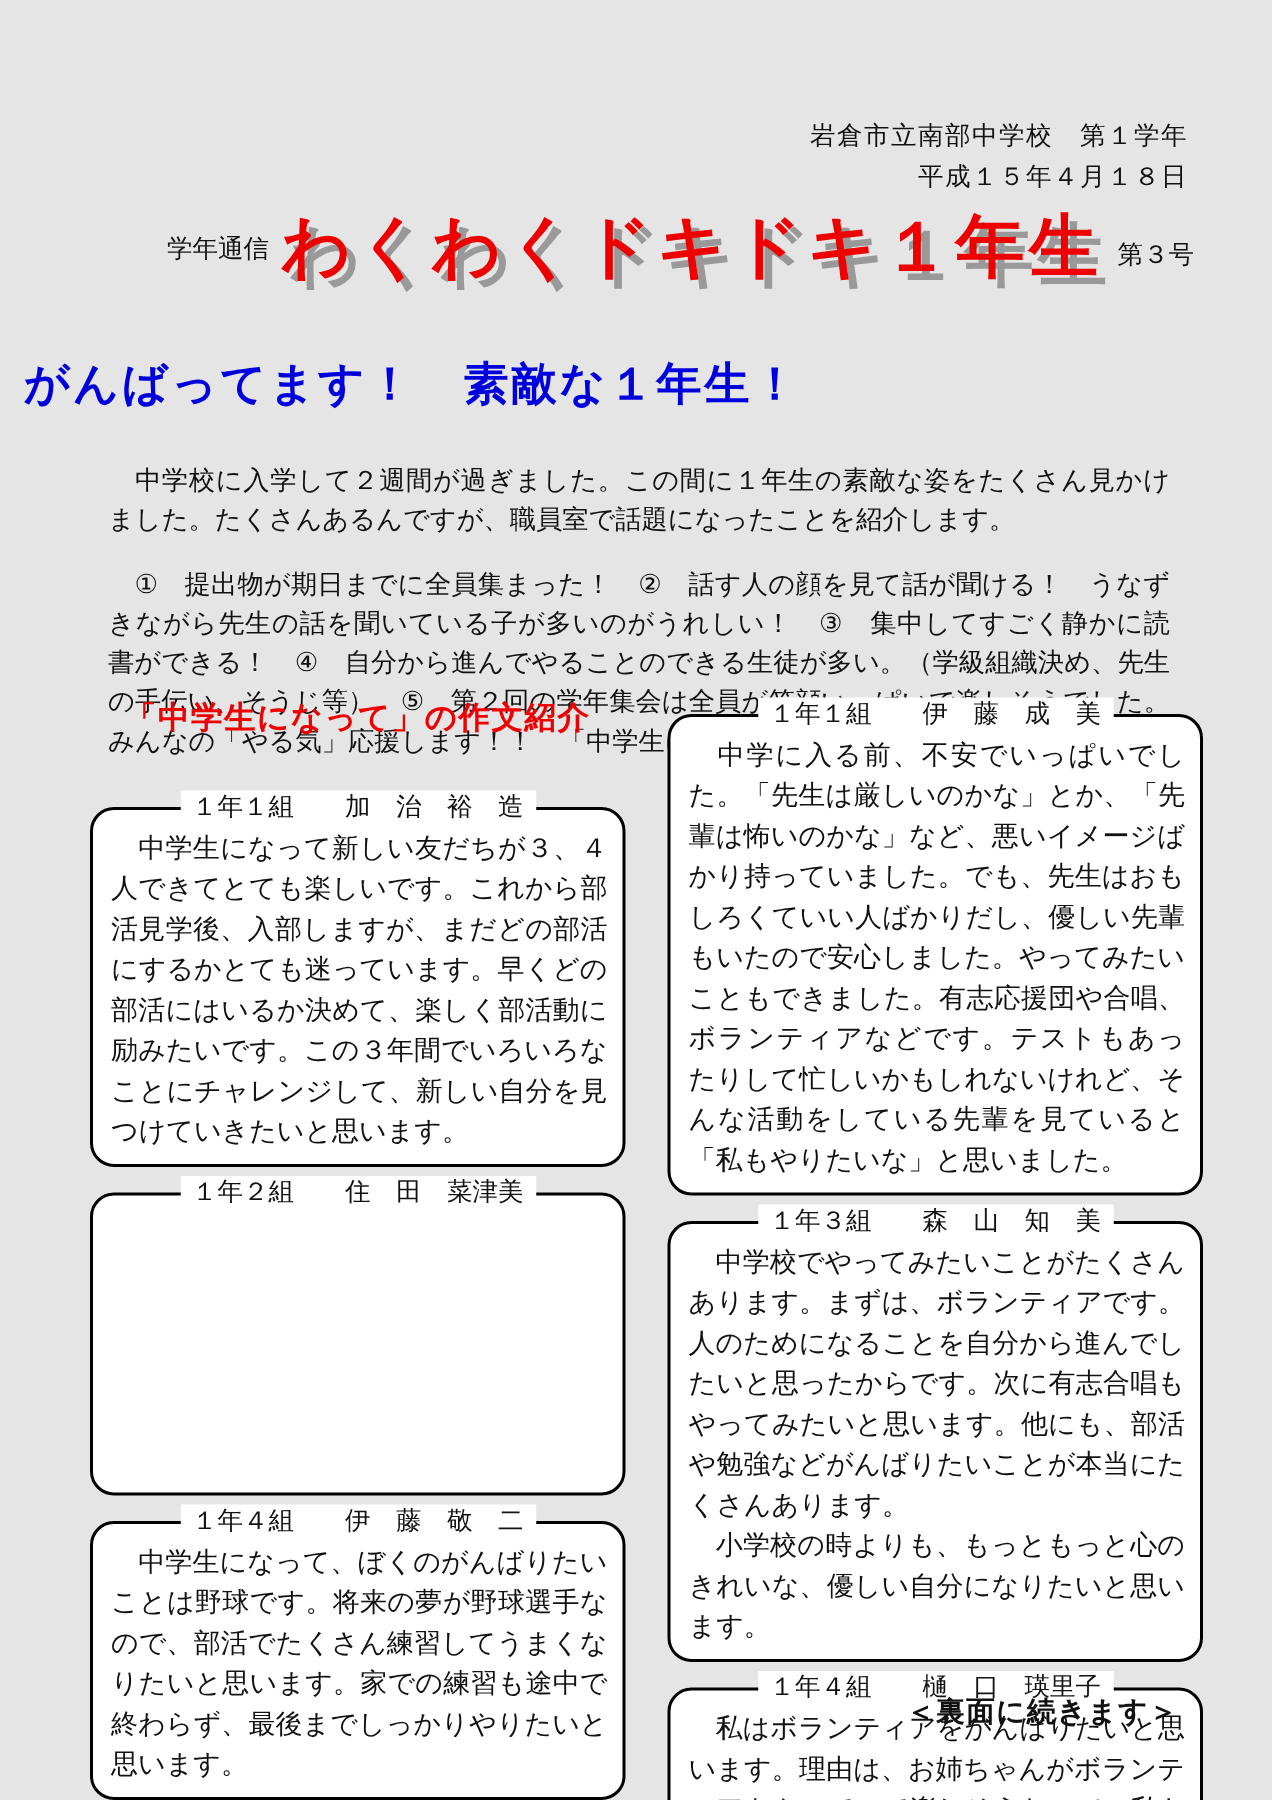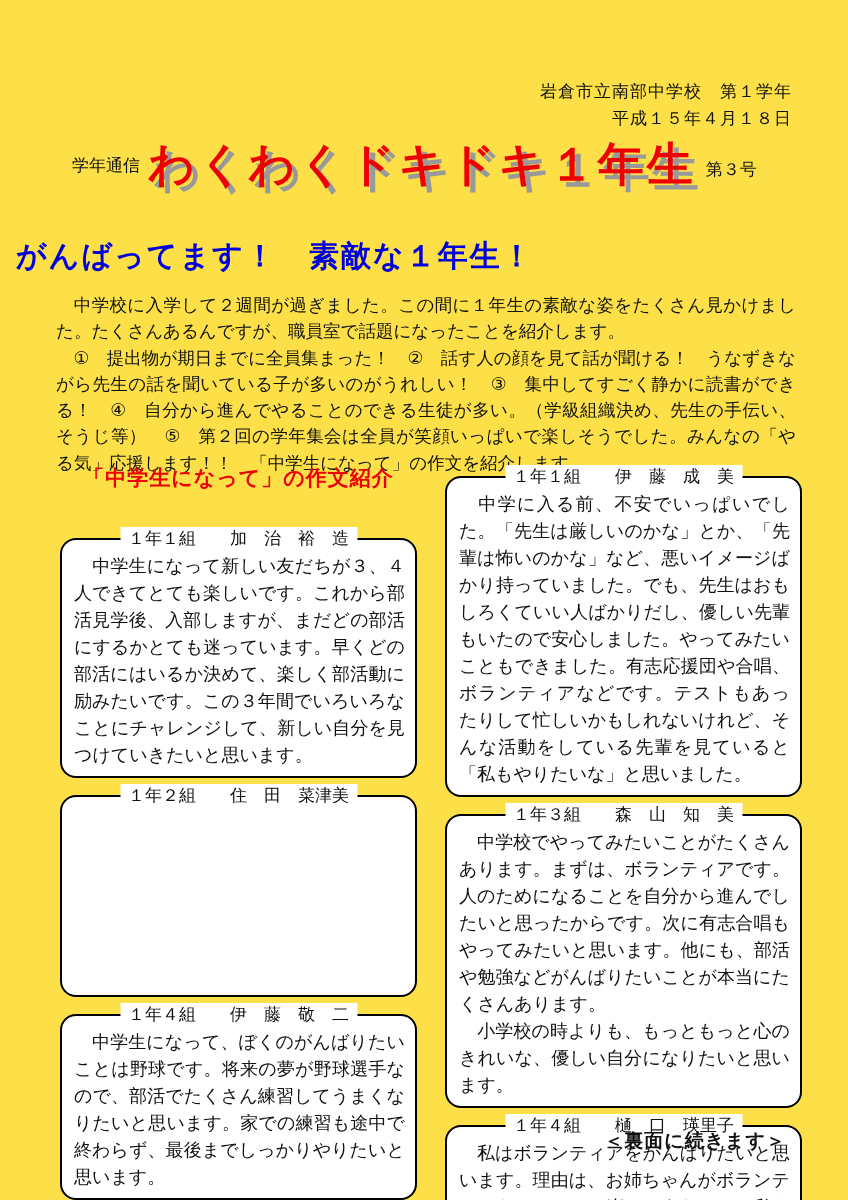--- a/index.html
+++ b/index.html
@@ -6,21 +6,21 @@
     margin: 0;
     padding: 0;
     background: #ffffff;
     font-family: "DejaVu Sans", "Liberation Sans", sans-serif;
     color: #111111;
   }
   .page {
     position: relative;
     width: 848px;
     height: 1200px;
-    background: #fde047;
+    background: #e5e5e5;
     overflow: hidden;
     margin: 0 auto;
   }
   
   .header-info {
     position: absolute;
     top: 78px;
     right: 56px;
     text-align: right;
     font-size: 17px;
@@ -28,20 +28,21 @@
     letter-spacing: 1px;
   }
   
   .masthead {
     position: absolute;
     top: 138px;
     left: 72px;
     right: 52px;
     display: flex;
     align-items: flex-end;
+    justify-content: flex-end;
   }
   .masthead .prefix {
     font-size: 17px;
     padding-bottom: 14px;
     white-space: nowrap;
   }
   .masthead .main-title {
     font-size: 46px;
     font-weight: bold;
     line-height: 1.15;
@@ -73,21 +74,21 @@
   .intro {
     position: absolute;
     top: 292px;
     left: 56px;
     right: 52px;
     font-size: 17.5px;
     line-height: 1.5;
     text-align: justify;
   }
   .intro p {
-    margin: 0;
+    margin: 16px;
     white-space: pre-line;
   }
   
   .essays {
     position: absolute;
     top: 462px;
     left: 60px;
     right: 46px;
     display: flex;
     gap: 28px;

